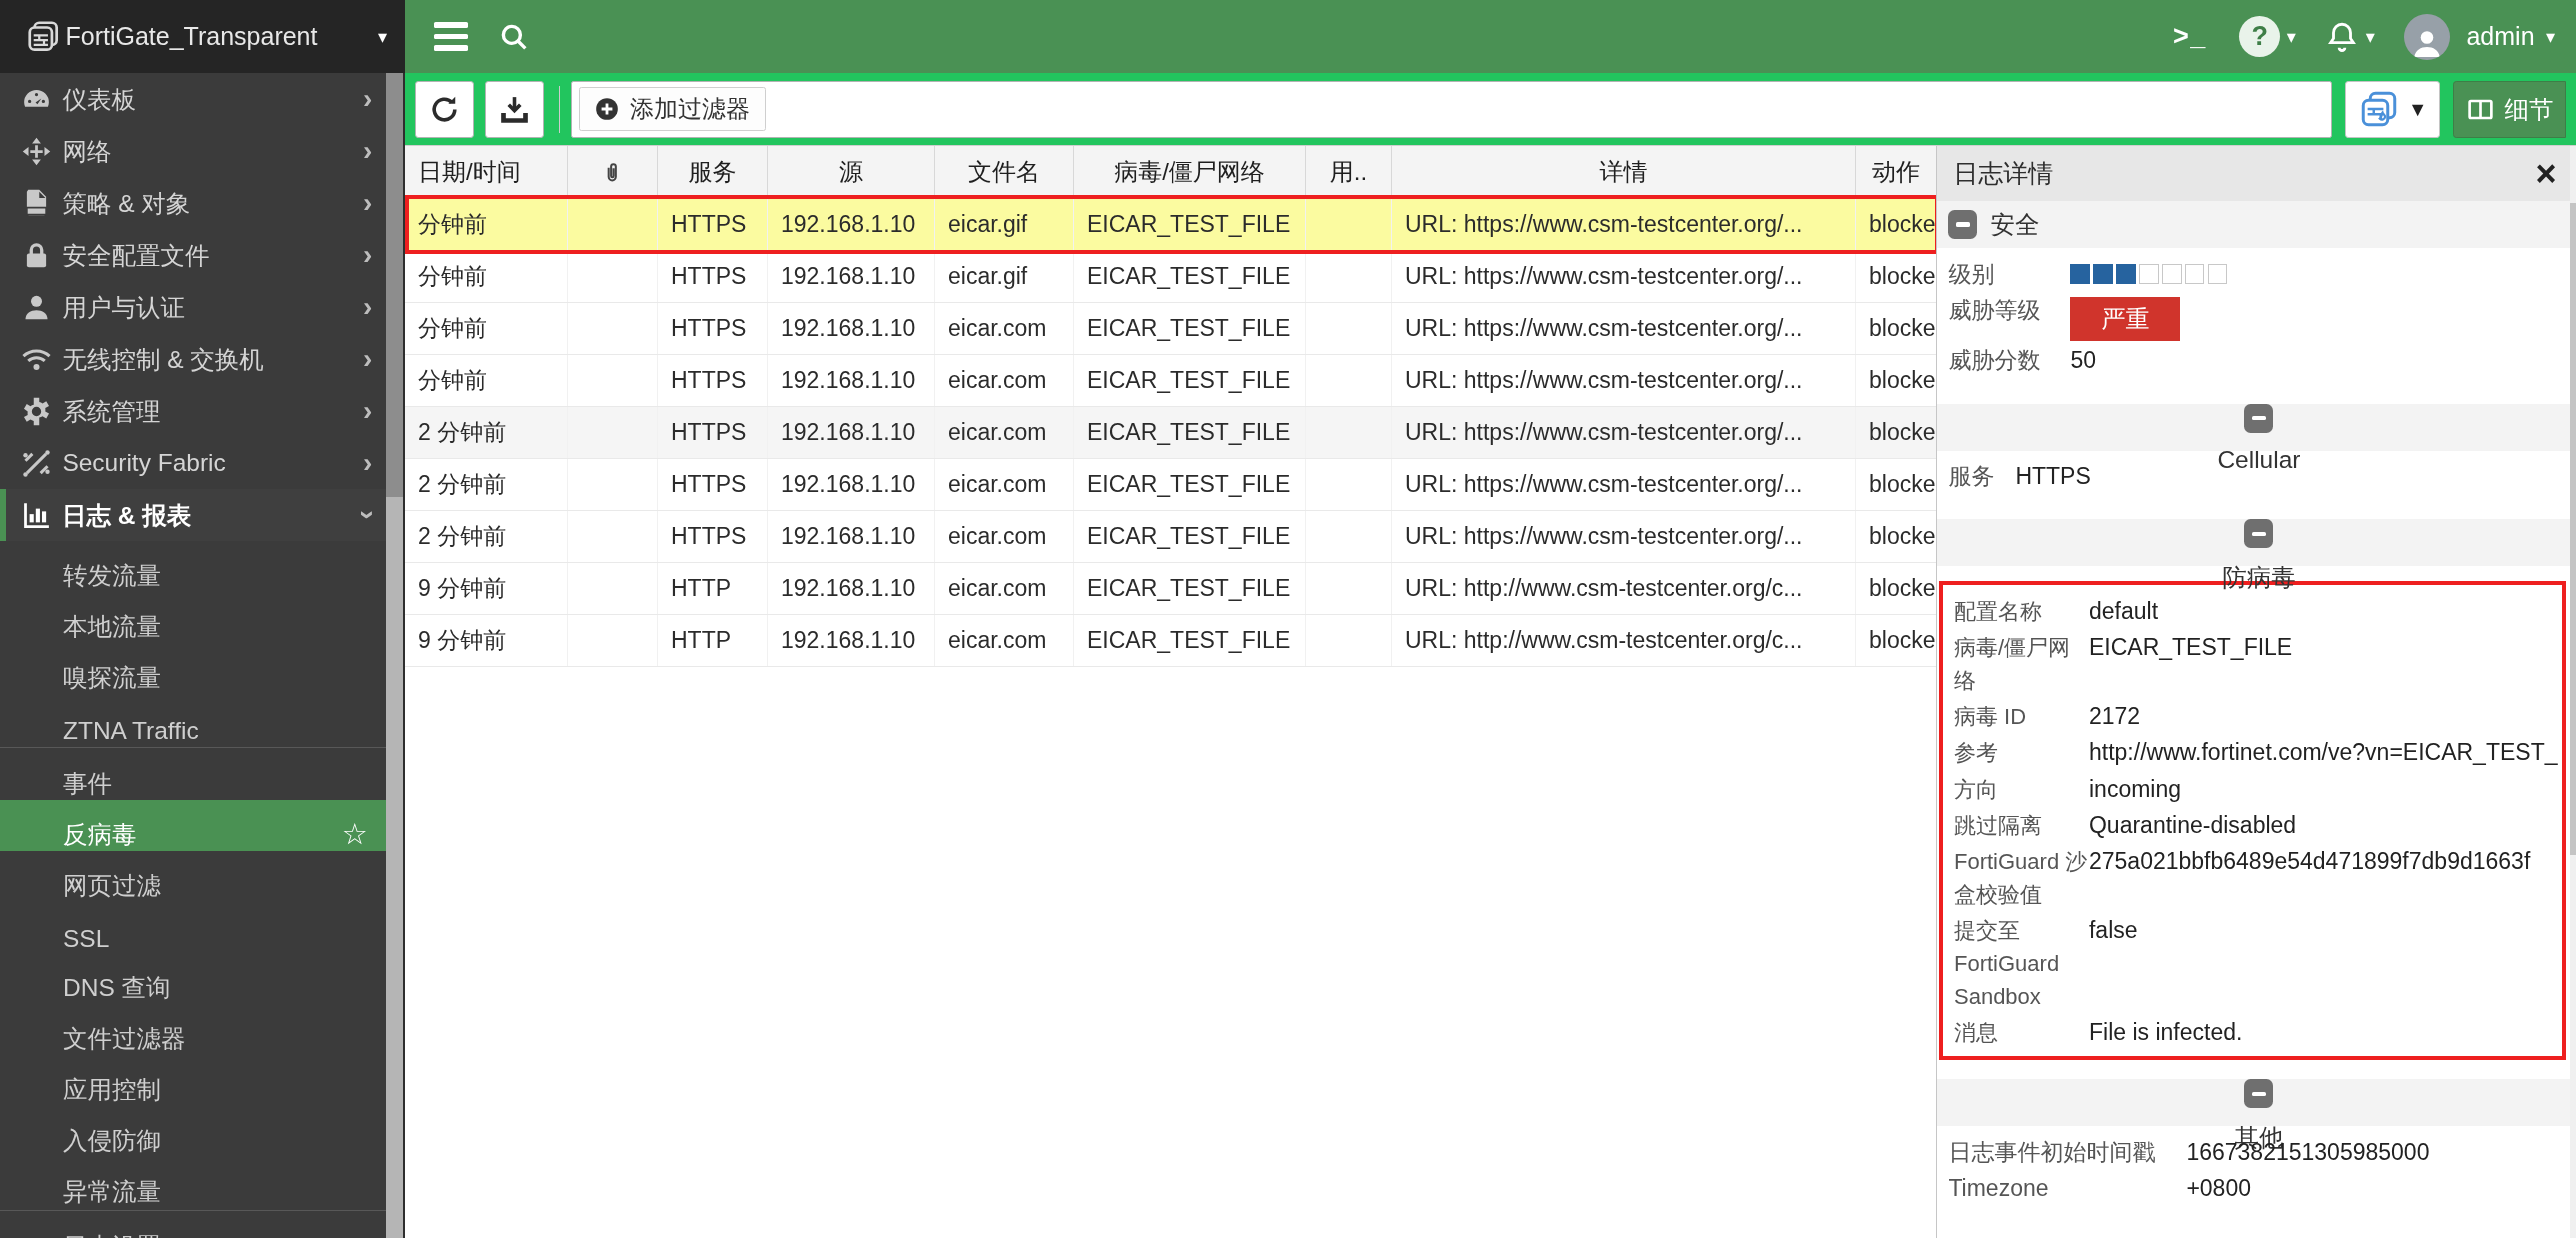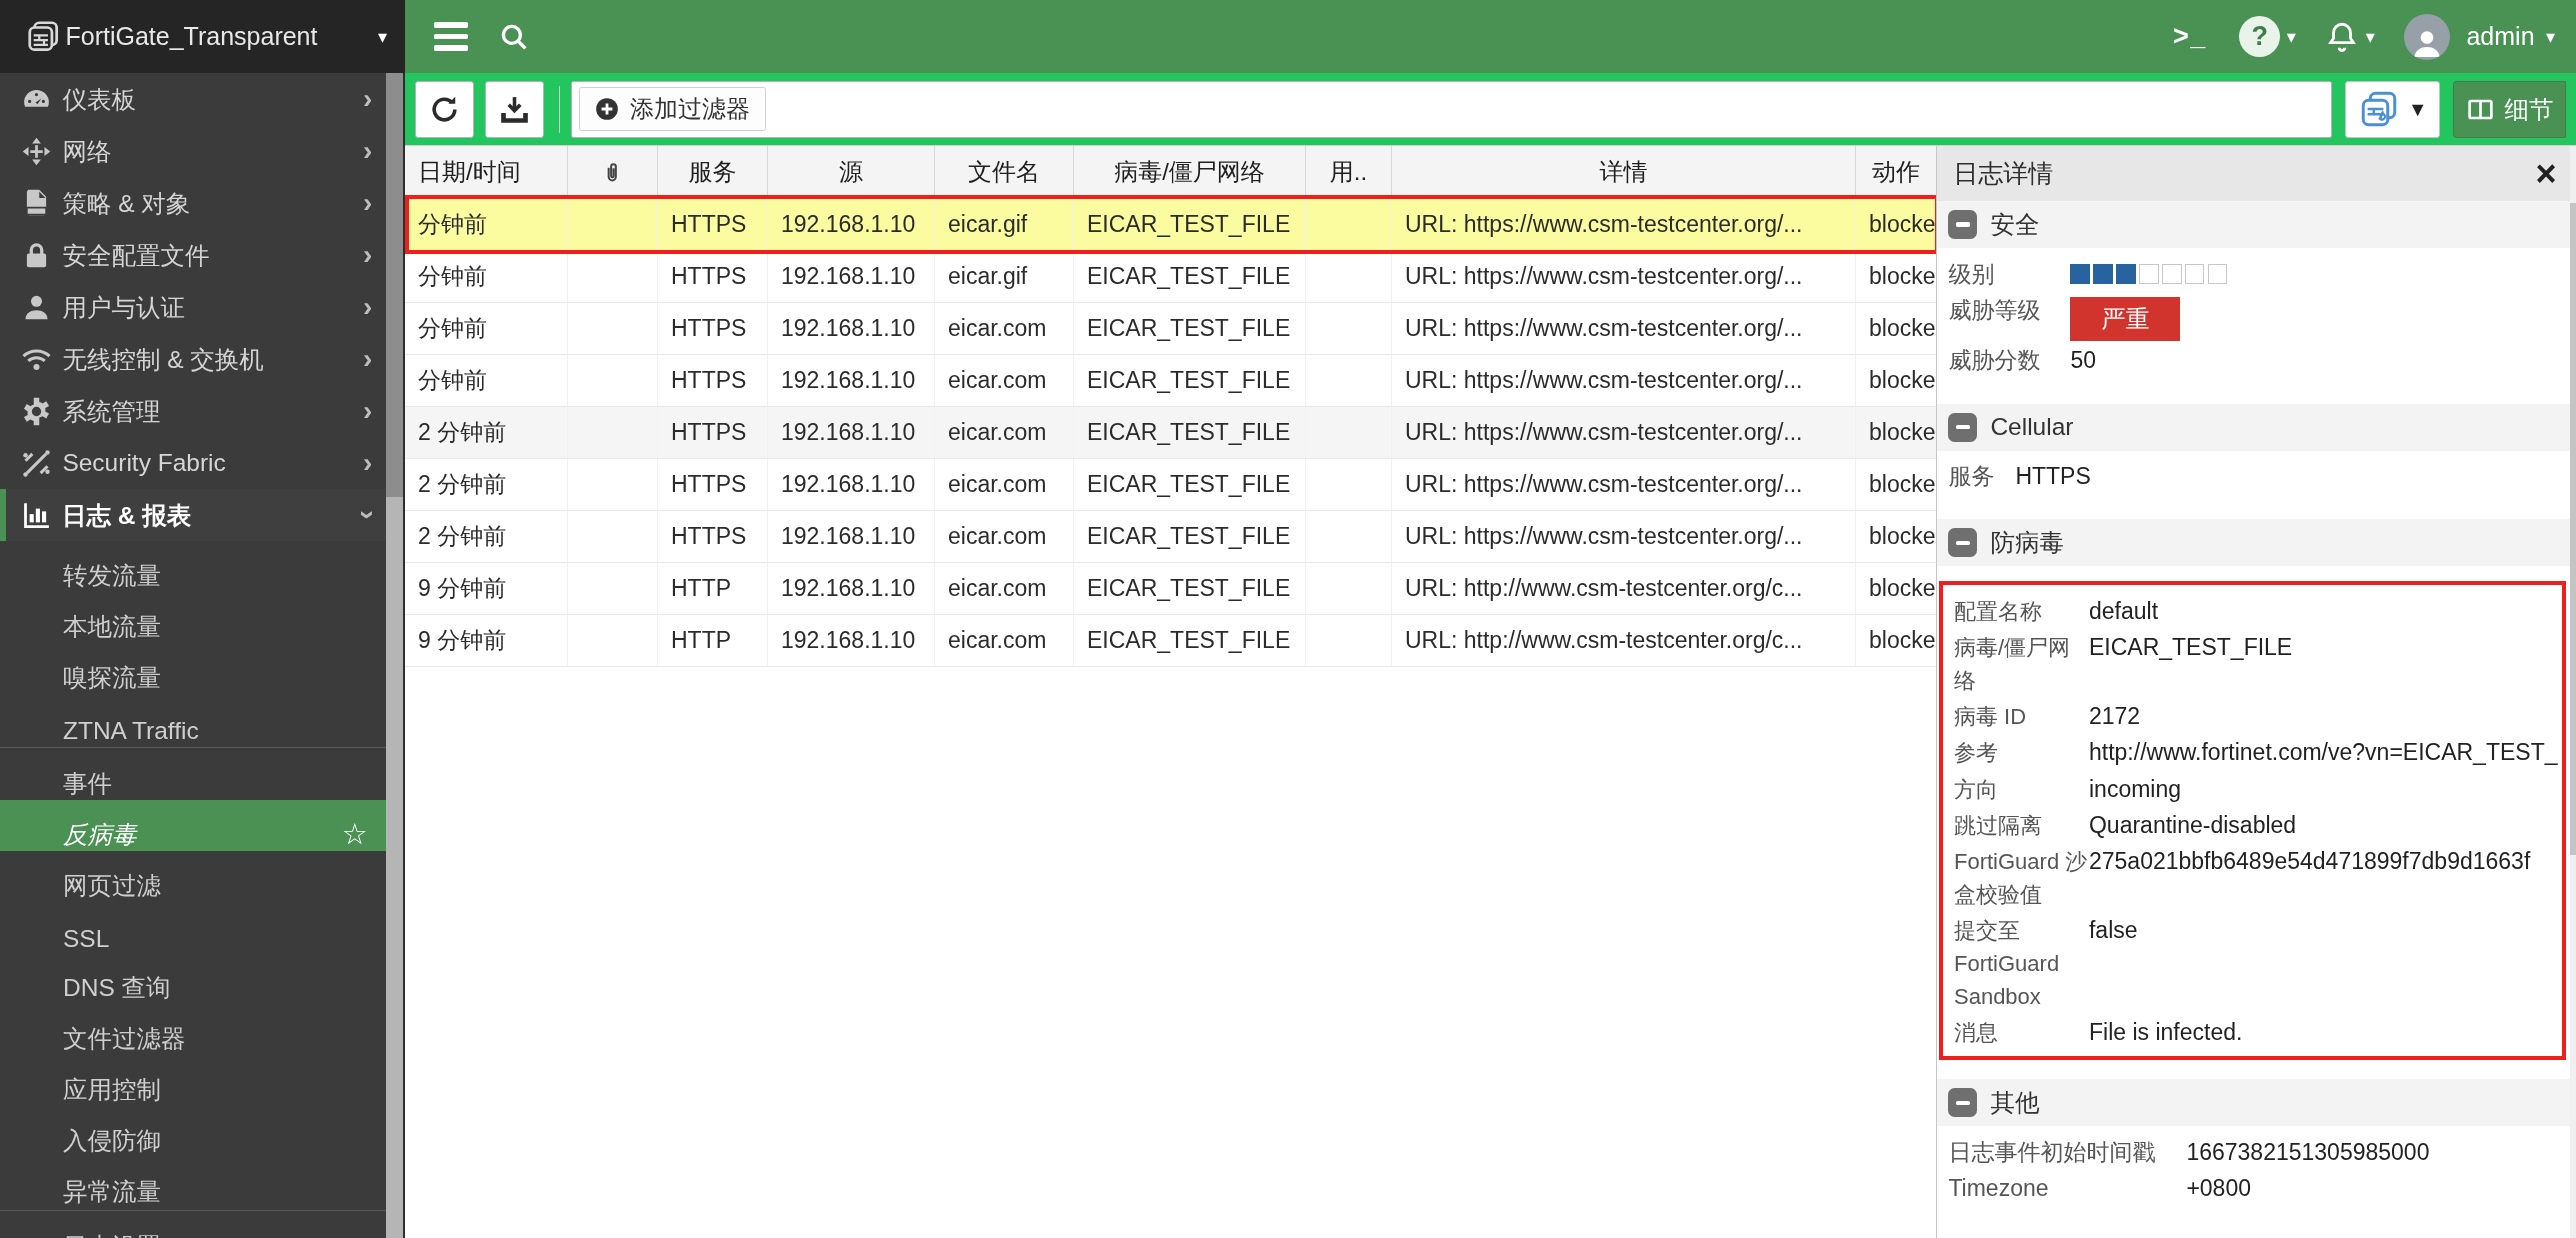--- a/index.html
+++ b/index.html
@@ -15,21 +15,21 @@
   .caret { color:#fff; font-size:18px; }
   .sb-menu { position:absolute; top:73px; left:0; right:16.3px; bottom:0; }
   .sb-item { height:52px; display:flex; align-items:center; padding:0 16.3px 0 20.4px; color:#d5d5d5; font-size:24.5px; cursor:pointer; }
   .sb-item .ic { width:42px; flex:none; display:flex; align-items:center; }
   .sb-item .lb { flex:1; white-space:nowrap; }
   .chev { color:#bdbdbd; font-size:28px; font-weight:bold; line-height:1; }
   .chev.down { display:inline-block; transform:rotate(90deg); }
   .sb-item.parent-active { background:#3f3f3f; color:#fff; font-weight:bold; border-left:6.5px solid #4a9153; padding-left:14px; }
   .sb-sub { height:51px; display:flex; align-items:flex-end; padding:0 21px 0 63px; color:#cfcfcf; font-size:24.5px; cursor:pointer; }
   .sb-sub .lb { flex:1; }
-  .sb-sub.selected { background:#4a9153; color:#fff;font-style:italic; }
+  .sb-sub.selected { background:#4a9153; color:#fff; }
   .star { color:#fff; font-size:29px; }
   .sb-div { border-top:0.8px solid #585858; margin:1.6px 0; }
   .sb-scroll { position:absolute; top:73px; right:2.4px; bottom:0; width:16.3px; background:#b5b5b5; }
   .sb-scroll .thumb { width:100%; height:424px; background:#8d8d8d; }
   .sb-edge { position:absolute; top:73px; right:0; bottom:0; width:2.4px; background:#2e2e2e; }
 
   
   .main { flex:1; display:flex; flex-direction:column; min-width:0; }
   .topbar { height:73px; background:#4a9154; display:flex; align-items:center; padding:0 21px 0 29px; flex:none; }
   .hamburger { width:34px; display:flex; flex-direction:column; gap:5.7px; cursor:pointer; }
@@ -67,21 +67,21 @@
   .trow.selected { background:#fbfba0; position:relative; }
   .trow.selected::after { content:""; position:absolute; inset:-4.1px -3.3px -4.1px 0; border:4.9px solid #ee1f1f; pointer-events:none; z-index:6; }
   .link { color:#2268a2; cursor:pointer; }
 
   
   .details-panel { flex:1; min-width:0; background:#fff; border-left:1.6px solid #c6c6c6; display:flex; flex-direction:column; position:relative; overflow:hidden; }
   .panel-header { height:55px; background:#e7e7e7; display:flex; align-items:center; justify-content:space-between; padding:0 19.6px 0 16.3px; font-size:25px; color:#2e2e2e; flex:none; }
   .close-x { font-size:36px; font-weight:bold; color:#222; cursor:pointer; line-height:1; }
   .panel-body { flex:1; overflow:hidden; padding-right:6.5px; }
   .section-header { height:47px; background:#f3f3f3; display:flex; align-items:center; gap:13px; padding-left:11.4px; font-size:24.5px; color:#333; cursor:pointer; }
-  .section-header.gap { margin-top:19.6px; }
+  .section-header.gap { margin-top:19.6px;flex-direction:column; }
   .minus-ic { width:29px; height:29px; background:#6f6f6f; border-radius:6.5px; display:flex; align-items:center; justify-content:center; flex:none; }
   .minus-ic i { display:block; width:14.7px; height:4.1px; background:#fff; border-radius:1.6px; }
   .fields { padding:8.2px 0 4.9px 0; }
   .frow { display:flex; align-items:flex-start; padding:1.6px 0 1.6px 11.4px; font-size:23px; line-height:33px; }
   .flabel { color:#555; flex:none; }
   .fvalue { color:#222; flex:1; white-space:nowrap; overflow:hidden; }
   .sec-security .flabel { width:122px; }
   .sec-cellular .flabel { width:67px; }
   .sec-av .flabel { width:135px; font-size:22px; }
   .sec-other .flabel { width:238px; }

